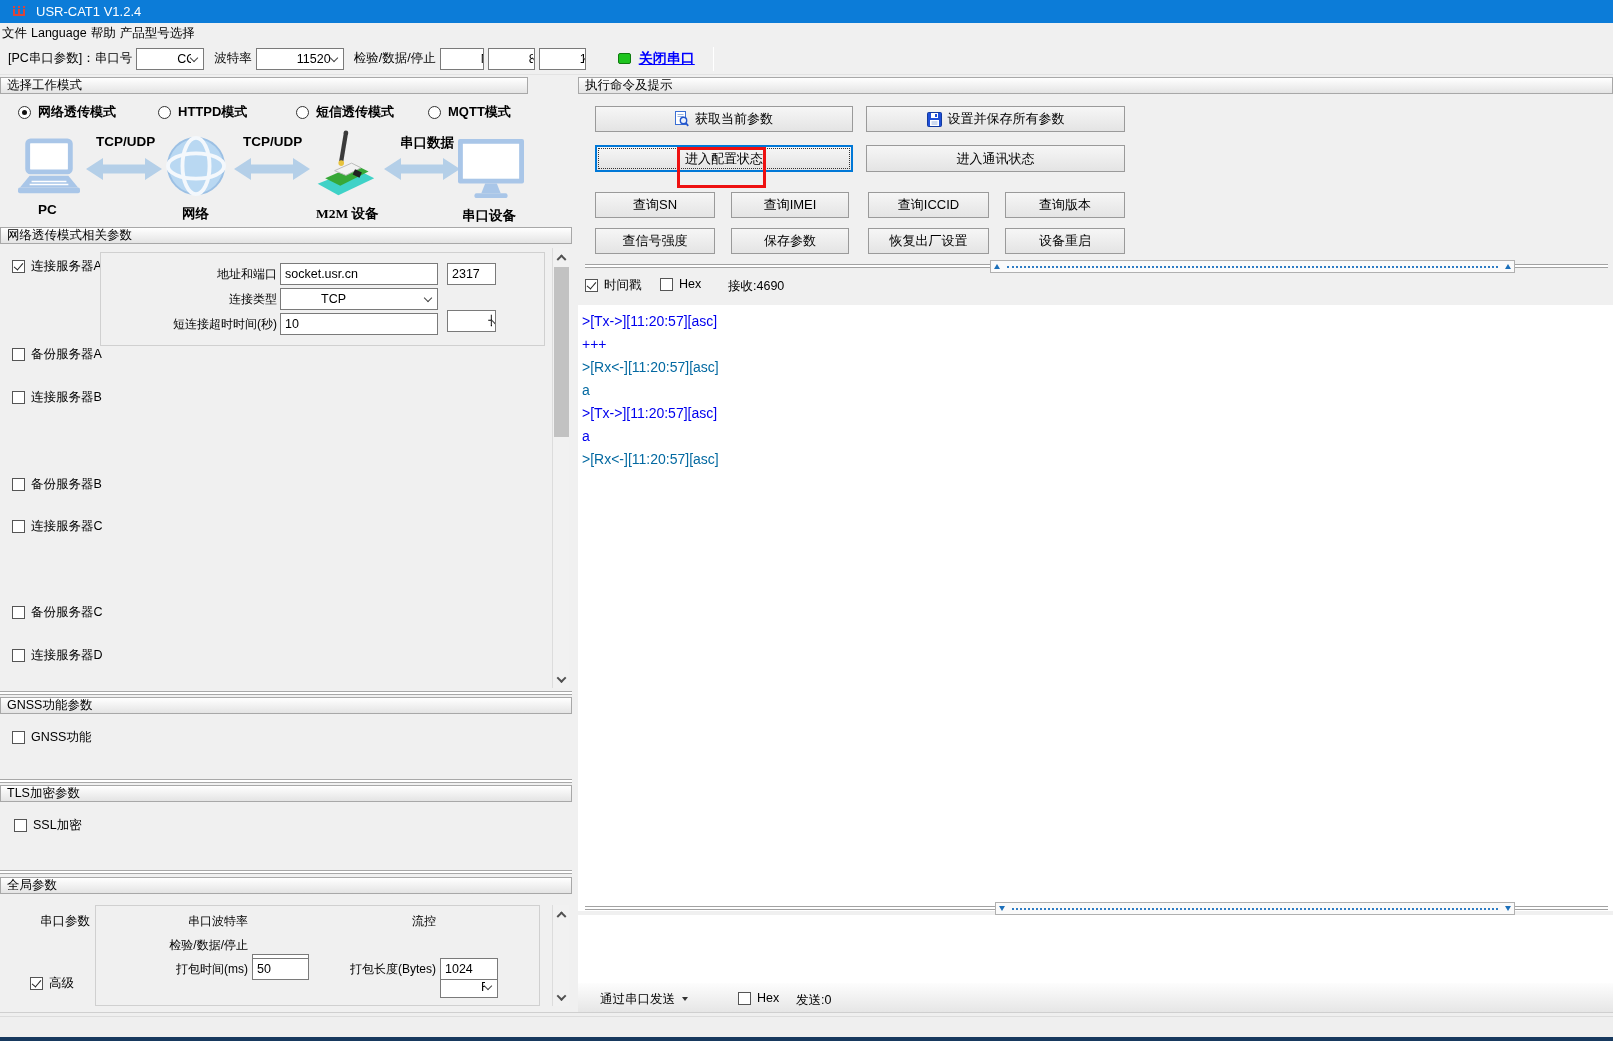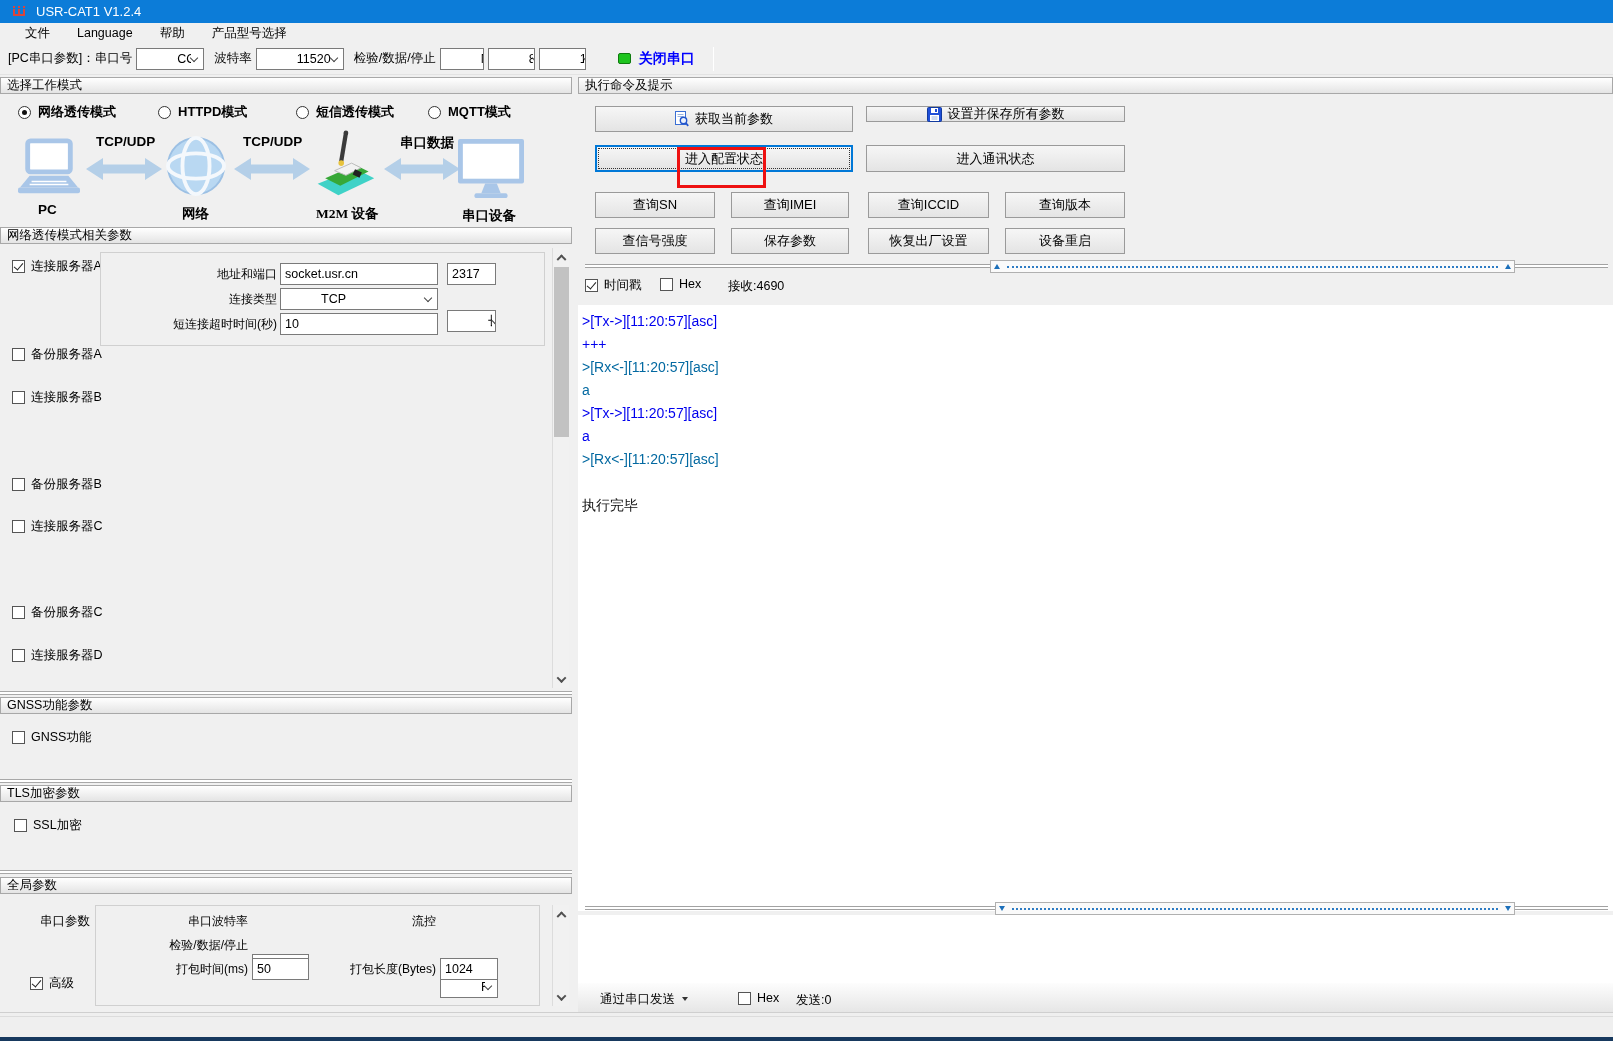--- a/index.html
+++ b/index.html
@@ -10,21 +10,21 @@
     font-family:"Liberation Sans","DejaVu Sans",sans-serif;
     font-size:12px; color:#000;
   }
   .abs { position:absolute; }
 
   
   .titlebar { left:0; top:0; width:1613px; height:23px; background:#0c7cd8; display:flex; align-items:center; }
   .title-text { color:#fff; font-size:13px; margin-left:8px; }
   .app-icon { width:16px; height:14px; margin-left:12px; }
   .menubar { left:0; top:23px; width:1613px; height:20px; background:#f0f0f0; display:flex; align-items:center; }
-  .menu-item { padding:0 2px; height:20px; line-height:20px; font-size:12.5px;margin-left:23px; }
+  .menu-item { padding:0 2px; height:20px; line-height:20px; font-size:12.5px; }
   .toolbar { left:0; top:43px; width:1613px; height:32px; background:#f0f0f0; border-bottom:1px solid #e3e3e3; display:flex; align-items:center; }
   .tb-label { margin:0 4px 0 8px; font-size:12.5px; }
   .vsep { width:1px; height:24px; background:#b5b5b5; border-right:1px solid #fff; margin-left:18px; }
 
   
   .combo { position:relative; background:#fff; border:1px solid #7a7a7a; height:22px; display:flex; align-items:center; overflow:hidden;padding-left:36px; }
   .combo .val { padding:0 4px; font-size:12.5px; white-space:nowrap; overflow:hidden; flex:1; }
   .chev { width:6px; height:6px; border-left:1.6px solid #444; border-top:1.6px solid #444; transform:rotate(225deg); margin:0 6px 2px 0; flex:none; }
   .field { background:#fff; border:1px solid #7a7a7a; height:22px; font-size:12.5px; padding:1px 4px; line-height:19px; white-space:nowrap; overflow:hidden; }
   .cb-row { display:flex; align-items:center; gap:6px; }
@@ -58,21 +58,21 @@
   .tri-up { width:0; height:0; border-left:3.5px solid transparent; border-right:3.5px solid transparent; border-bottom:5px solid #1c6fba; margin:0 3px; }
   .tri-down { width:0; height:0; border-left:3.5px solid transparent; border-right:3.5px solid transparent; border-top:5px solid #1c6fba; margin:0 3px; }
 
   
   .logarea { background:#fff; font-size:14px; line-height:23px; padding:5px 0 0 4px;margin-top:9px; }
   .logline { white-space:pre; min-height:23px; }
   [data-color="blue"]  { color:#0000ee; }
   [data-color="green"] { color:#0369a1; }
   [data-color="black"] { color:#111; }
 
-  .close-port { color:#0000ff; font-weight:700; font-size:14px; }
+  .close-port { color:#0000ff; font-weight:700; font-size:14px;text-decoration:underline; }
   .green-ind { width:13px; height:11px; background:#1ec41e; border:1px solid #0f7a0f; border-radius:2px; }
 
   .diagram-label { font-family:"Liberation Serif","DejaVu Serif",serif; font-size:13.5px; font-weight:700; white-space:nowrap; }
   .link-label { font-size:13.5px; font-weight:700; white-space:nowrap; }
   .link-label.serif { font-family:"Liberation Serif","DejaVu Serif",serif; }
 
   .annotation { border:3px solid #ee1111; background:transparent; z-index:50; }
 
   .bottom-strip { background:#efefef; border-top:1px solid #cfcfcf; }
   .taskbar-edge { background:#17395e; }
@@ -124,21 +124,21 @@
     <span class="val">1</span>
       <span class="chev"></span>
   </div>
   <div style="display:flex;align-items:center;gap:8px;margin-left:32px">
     <span class="green-ind"></span>
     <span class="close-port">关闭串口</span>
   </div>
   <div class="vsep"></div>
 </div>
 
-<div class="abs hdr" style="left:0;top:77px;width:572px">选择工作模式</div>
+<div class="abs hdr" style="left:0;top:77px;width:528px">选择工作模式</div>
 
 <div class="abs radio-row" style="left:18px;top:103px">
   <span class="radio selected"></span>
   <span class="radio-label">网络透传模式</span>
 </div>
 <div class="abs radio-row" style="left:158px;top:103px">
   <span class="radio"></span>
   <span class="radio-label">HTTPD模式</span>
 </div>
 <div class="abs radio-row" style="left:296px;top:103px">
@@ -308,21 +308,21 @@
 <div class="abs btn" style="left:595px;top:106px;width:258px;height:26px">
   <svg width="14" height="16" viewBox="0 0 14 16">
     <rect x="0.5" y="0.5" width="10" height="13" fill="#fff" stroke="#3b6fd4"></rect>
     <line x1="2.5" y1="3.5" x2="8.5" y2="3.5" stroke="#9ab4e0"></line>
       <line x1="2.5" y1="5.5" x2="8.5" y2="5.5" stroke="#9ab4e0"></line>
     <circle cx="8.5" cy="9.5" r="3.2" fill="#eaf1fb" stroke="#2255cc" stroke-width="1.4"></circle>
     <line x1="10.8" y1="12" x2="13.2" y2="14.8" stroke="#2255cc" stroke-width="1.8"></line>
   </svg>
   <span>获取当前参数</span>
 </div>
-<div class="abs btn" style="left:866px;top:106px;width:259px;height:16px">
+<div class="abs btn" style="left:866px;top:106px;width:259px;height:26px">
   <svg width="15" height="15" viewBox="0 0 15 15">
     <rect x="0.5" y="0.5" width="14" height="14" rx="1" fill="#1f4fd8" stroke="#123a9e"></rect>
     <rect x="4" y="1" width="7" height="5" fill="#fff"></rect>
       <rect x="8" y="2" width="2" height="3" fill="#1f4fd8"></rect>
     <rect x="3" y="8" width="9" height="6" fill="#fff"></rect>
     <line x1="4.5" y1="10" x2="10.5" y2="10" stroke="#9ab4e0"></line>
       <line x1="4.5" y1="12" x2="10.5" y2="12" stroke="#9ab4e0"></line>
   </svg>
   <span>设置并保存所有参数</span>
 </div>
@@ -378,21 +378,20 @@
 
 <div class="abs logarea" style="left:578px;top:296px;width:1035px;height:606px">
   <div class="logline" data-color="blue">&gt;[Tx-&gt;][11:20:57][asc]</div>
   <div class="logline" data-color="blue">+++</div>
   <div class="logline" data-color="green">&gt;[Rx&lt;-][11:20:57][asc]</div>
   <div class="logline" data-color="green">a</div>
   <div class="logline" data-color="blue">&gt;[Tx-&gt;][11:20:57][asc]</div>
   <div class="logline" data-color="blue">a</div>
   <div class="logline" data-color="green">&gt;[Rx&lt;-][11:20:57][asc]</div>
   <div class="logline" data-color="black"></div>
-  <div class="logline" data-color="black">执行完毕</div>
 </div>
 
 <div class="abs split-line" style="left:585px;top:906px;width:1023px"></div>
 <div class="abs split-bar" style="left:995px;top:902px;width:520px">
   <span class="tri-down"></span>
   <span class="split-dots"></span>
   <span class="tri-down"></span>
 </div>
 
 <div class="abs" style="left:578px;top:915px;width:1035px;height:68px;background:#fff"></div>

